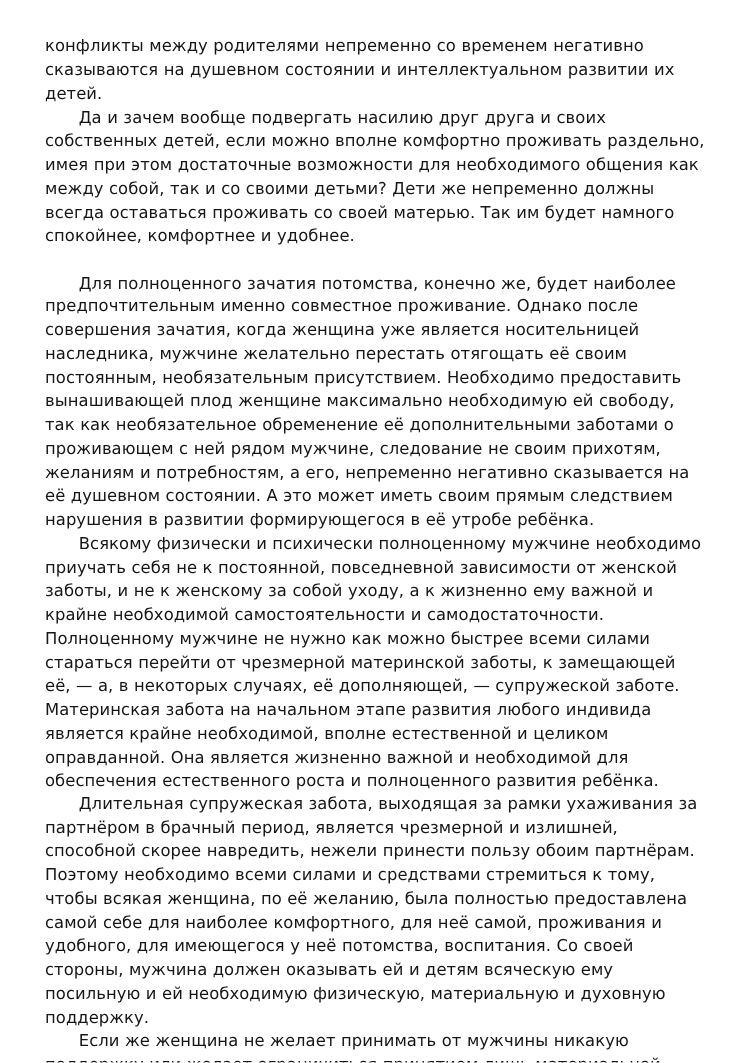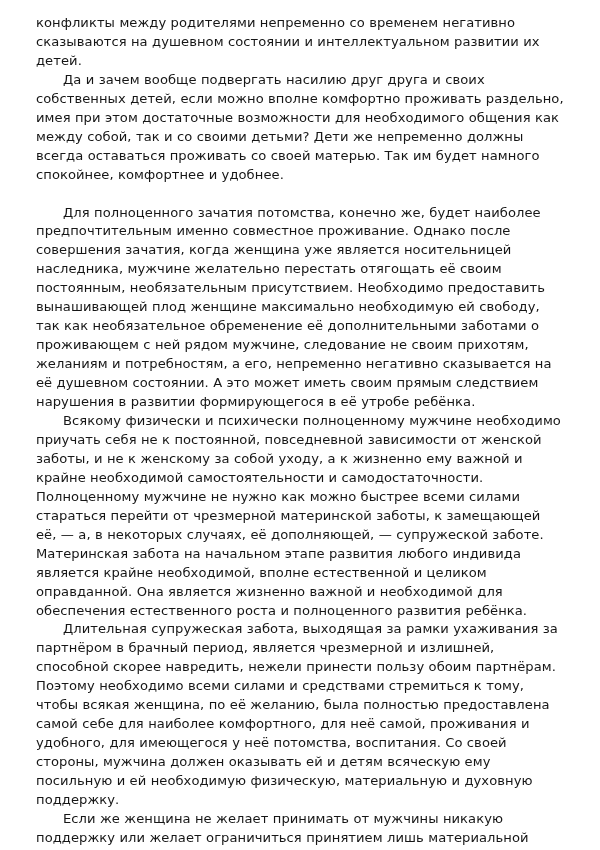--- a/index.html
+++ b/index.html
@@ -36,20 +36,21 @@
   p.para {
     margin: 0;
     padding: 0;
     text-indent: 27px;
     hyphens: none;
     white-space: normal;
   }
 
   p.para.no-indent {
     text-indent: 0;
+    margin-top: 15px;
   }
 
   
   .blank-line {
     height: 18.95px;
     line-height: 18.95px;
     font-size: 13.1px;
   }
 </style>
 </head>

